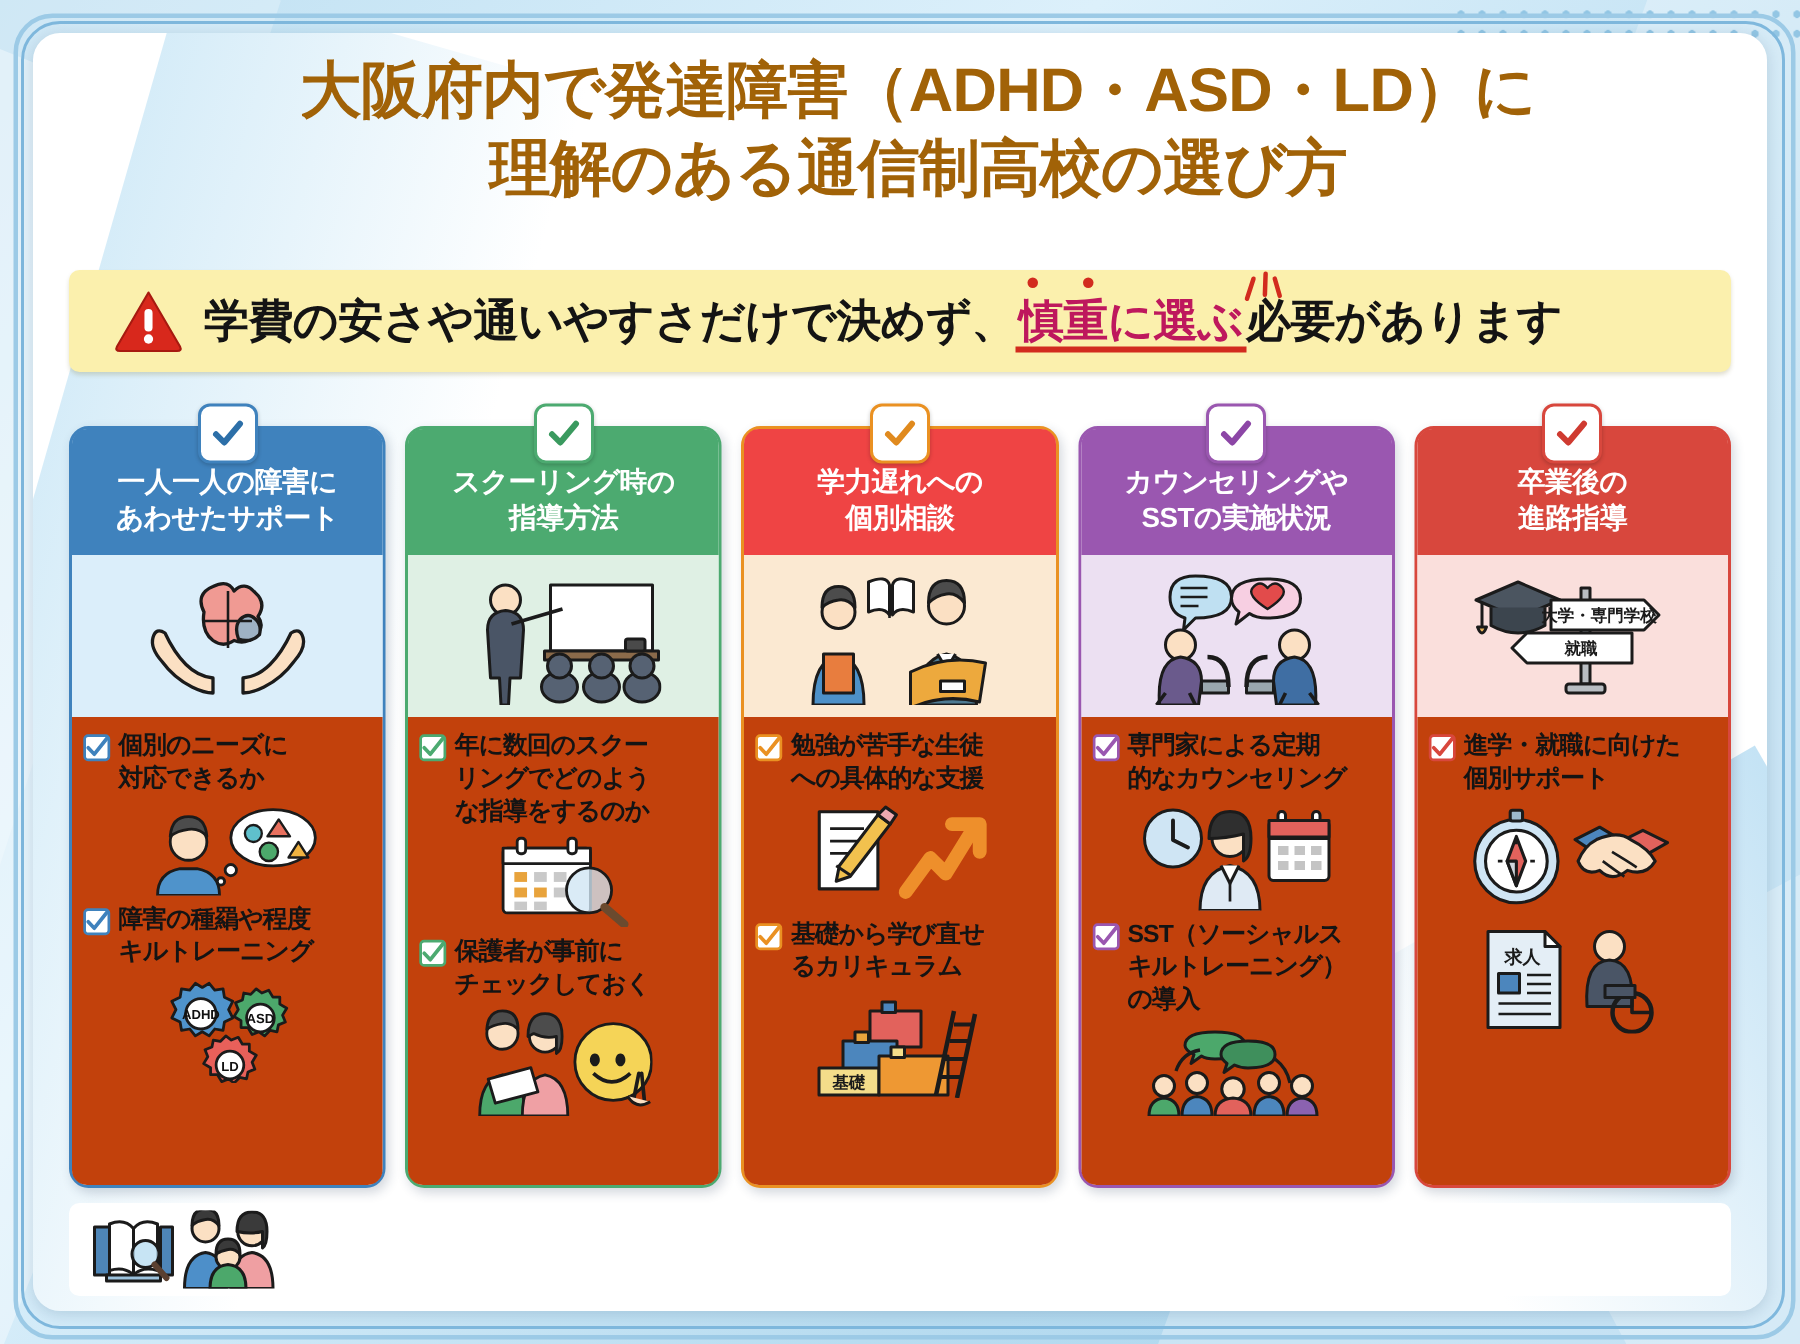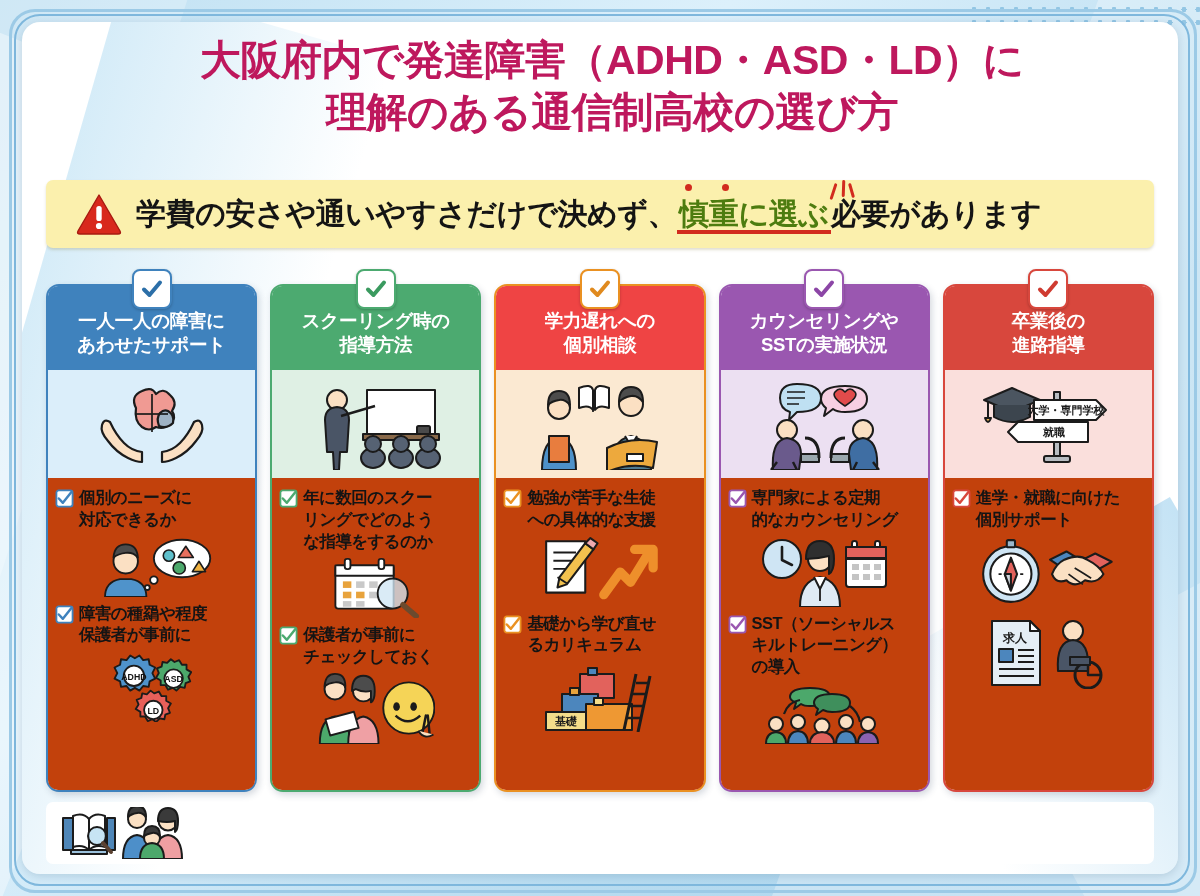--- a/index.html
+++ b/index.html
@@ -26,29 +26,29 @@
 
   
   .panel{position:absolute;left:22px;top:22px;width:1156px;height:852px;background:#ffffff;border-radius:18px;
     box-shadow:0 2px 10px rgba(30,70,110,.18);overflow:hidden;}
   .panel-sheen{position:absolute;left:-40px;top:-20px;width:280px;height:980px;transform:rotate(16deg);
     background:linear-gradient(90deg,rgba(200,230,246,.75),rgba(255,255,255,0));}
   .panel-sheen.b{left:980px;top:520px;width:330px;height:560px;transform:rotate(-30deg);
     background:linear-gradient(90deg,rgba(255,255,255,0),rgba(186,222,243,.85));}
 
   
-  .title{position:absolute;left:0;right:0;top:34px;text-align:center;color:#be185d;
+  .title{position:absolute;left:0;right:0;top:34px;text-align:center;color:#a16207;
     font-weight:bold;font-size:41px;line-height:1.28;letter-spacing:-.5px;padding-left:24px;}
 
   
   .warn{position:absolute;left:46px;top:180px;width:1108px;height:68px;background:#fbf0ad;border-radius:7px;
     display:flex;align-items:center;box-shadow:0 2px 3px rgba(120,110,40,.22);}
   .warn-tri{width:46px;height:42px;margin-left:30px;margin-right:14px;flex:0 0 auto;position:relative;}
   .warn-text{font-size:30px;font-weight:bold;color:#141414;letter-spacing:-.4px;white-space:nowrap;}
-  .warn-em{color:#4d7c0f;position:relative;padding:0 2px;
+  .warn-em{color:#be185d;position:relative;padding:0 2px;
     border-bottom:4px solid #d22b1e;}
   .warn-em .dot{position:absolute;top:-13px;width:7px;height:7px;border-radius:50%;background:#d22b1e;}
   .spark{position:absolute;width:3px;background:#d22b1e;border-radius:2px;}
 
   
   .cards{position:absolute;left:46px;top:284px;width:1108px;height:508px;display:flex;gap:13px;}
   .card{position:relative;flex:1 1 0;background:#fff;border-radius:13px;border:2px solid #ccc;
     box-shadow:2px 3px 7px rgba(40,60,90,.20);display:flex;flex-direction:column;overflow:visible;}
   .badge{position:absolute;left:50%;top:-17px;transform:translateX(-50%);width:36px;height:36px;background:#fff;
     border-radius:8px;border:2px solid #bbb;display:flex;align-items:center;justify-content:center;z-index:4;
@@ -160,21 +160,21 @@
           </svg>
         </div>
         <div class="cb-item">
           <span class="cb-check">
             <svg viewBox="0 0 20 20">
                 <rect x="1.5" y="1.5" width="17" height="17" rx="2.4" fill="#fff" stroke="#3f82bd" stroke-width="1.9"></rect>
                 <path d="M4 10 L8.3 14.5 L17.5 3" fill="none" stroke="#3f82bd" stroke-width="2.6" stroke-linecap="round" stroke-linejoin="round"></path>
               </svg>
           </span>
           <span class="cb-text" style="white-space:pre-line">障害の種羂や程度
-保護者が事前に</span>
+キルトレーニング</span>
         </div>
         <div class="cb-icon tall">
           <svg viewBox="0 0 118 78">
             <g stroke="#1b1b1b" stroke-width="2" stroke-linejoin="round">
               <path d="M36 6 l5 3 5-3 4 5 6-1 1 6 6 3-3 6 3 6-6 3-1 6-6-1-4 5-5-3-5 3-4-5-6 1-1-6-6-3 3-6-3-6 6-3 1-6 6 1Z" fill="#4f93cb"></path>
               <circle cx="40" cy="28" r="11" fill="#fff"></circle>
               <path d="M80 10 l4 3 5-2 3 5 5 0 0 5 5 3-3 5 2 5-5 2-1 5-5-1-4 4-4-3-5 2-3-5-5 0 0-5-5-3 3-5-2-5 5-2 1-5 5 1Z" fill="#4ca86b"></path>
               <circle cx="83" cy="31" r="10" fill="#fff"></circle>
               <path d="M58 44 l4 3 5-2 3 5 5 0 0 5 5 3-3 5 2 5-5 2-1 5-5-1-4 4-4-3-5 2-3-5-5 0 0-5-5-3 3-5-2-5 5-2 1-5 5 1Z" fill="#e8605a"></path>
               <circle cx="61" cy="65" r="10" fill="#fff"></circle>

